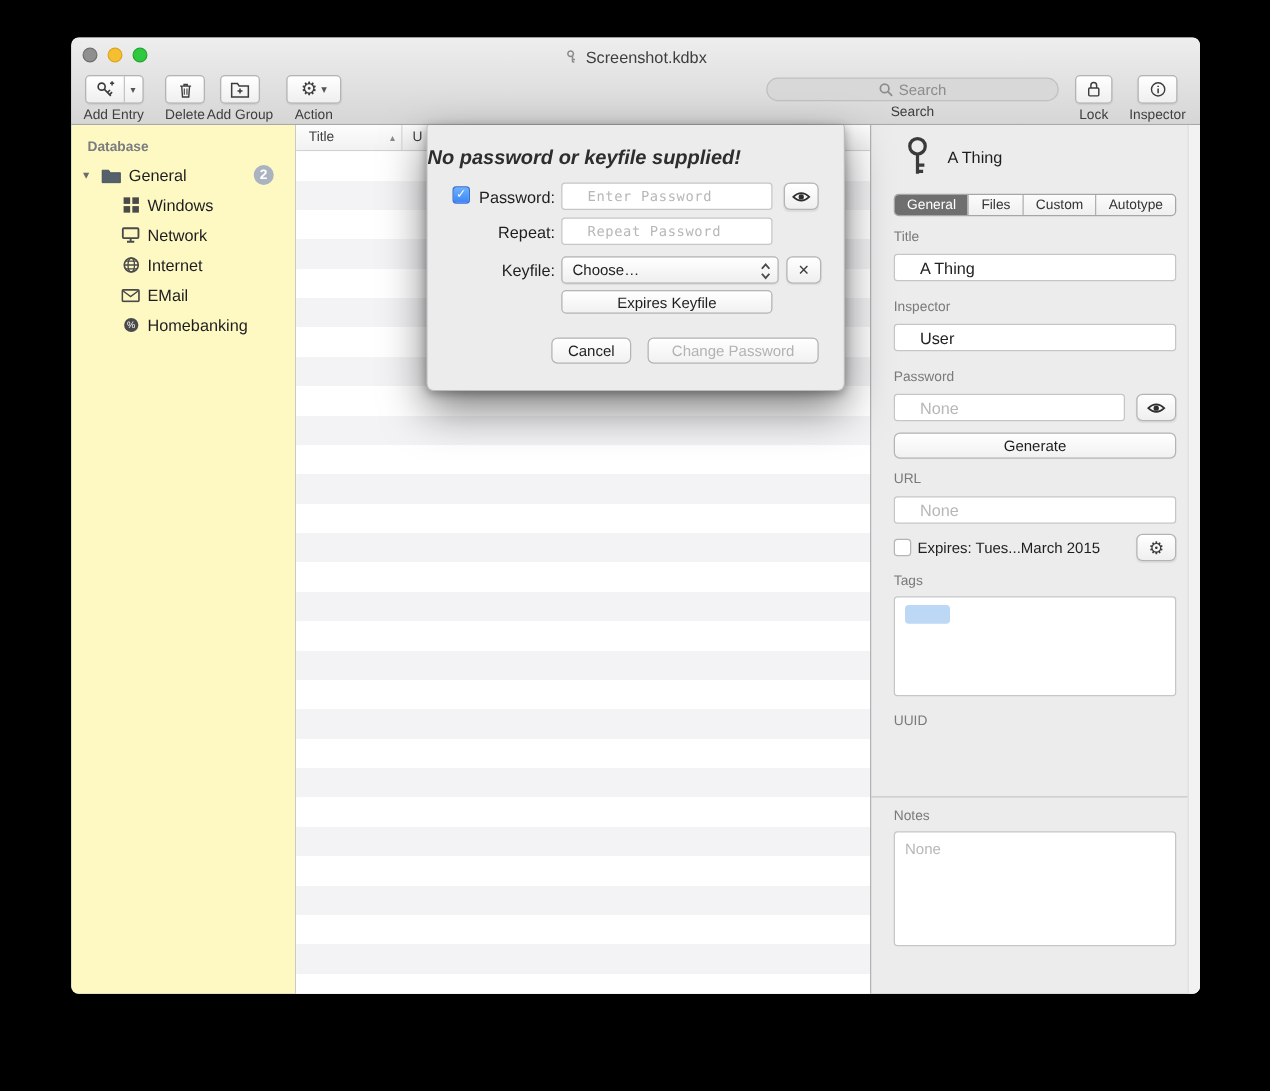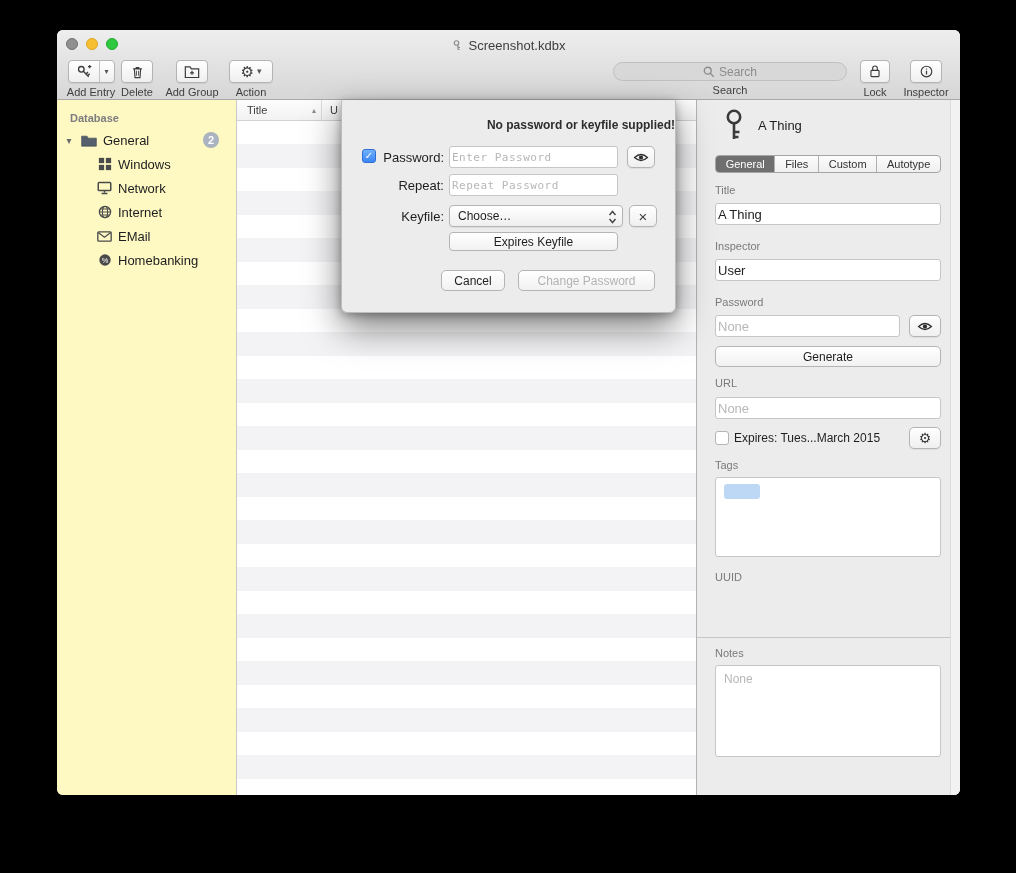--- a/index.html
+++ b/index.html
@@ -95,33 +95,33 @@
     background:repeating-linear-gradient(to bottom, #ffffff 0px, #ffffff 23.5px, #f3f3f5 23.5px, #f3f3f5 47px);
   }
 
   
   .dialog {
     position:absolute; left:284px; top:70px; width:335px; height:213px;
     background:#ececec; border-radius:2px 2px 6px 6px;
     box-shadow:0 15px 35px rgba(0,0,0,.5), 0 2px 8px rgba(0,0,0,.3);
     z-index:50; border:1px solid #bcbcbc; border-top:none;
   }
-  .dlg-msg { position:absolute; top:18px; left:0; right:0; text-align:right; font-size:12px; font-weight:600; color:#2d2d2d; }
+  .dlg-msg { position:absolute; top:18px; left:0; right:0; text-align:left; font-size:16px; font-weight:600; color:#2d2d2d;font-style:italic; }
   .dlg-label { position:absolute; font-size:13px; color:#1e1e1e; text-align:right; width:66px; left:36px; }
   .checkbox {
     width:14px; height:14px; border-radius:3px;
     display:flex; align-items:center; justify-content:center;
     font-size:10px; line-height:1;
   }
   .checkbox.checked { background:linear-gradient(#6fb1fb,#3c86f7); border:1px solid #2f6fd6; color:#fff; }
   .checkbox.unchecked { background:#fff; border:1px solid #b5b5b5; color:transparent; }
   .field {
     border:1px solid #c6c6c6; border-radius:3px; background:#fff;
     font-family:"Liberation Sans", sans-serif; font-size:13px; color:#222;
-    padding:0 2px; outline:none; width:100%; height:100%;
+    padding:0 20px; outline:none; width:100%; height:100%;
   }
   .field::placeholder { color:#b7b7b7; }
   .mono-ph { font-family:"DejaVu Sans Mono", monospace; font-size:11px; }
   .mono-ph::placeholder { font-family:"DejaVu Sans Mono", monospace; font-size:11px; letter-spacing:.5px; color:#b7b7b7; }
   .abs { position:absolute; }
   .icon-btn { border-radius:5px; }
   .popup { justify-content:flex-start; padding-left:8px; font-size:12px; color:#1e1e1e; position:relative; border-radius:4px; }
   .popup .stepper { position:absolute; right:5px; top:3px; }
   .push-btn {
     background:linear-gradient(#ffffff,#f1f1f1); border:1px solid #b4b4b4; border-radius:5px;
@@ -189,21 +189,21 @@
               <path d="M18 4 h5 M20.5 1.5 v5" stroke="#3c3c3c" stroke-width="1.8"></path>
             </svg>
           </span>
           <span class="split-arrow">
             <span class="glyph">▾</span>
           </span>
         </div>
         <div class="tb-label">Add Entry</div>
       </div>
 
-      <div class="tb-item" style="left:60px; width:40px;">
+      <div class="tb-item" style="left:71px; width:40px;">
         <div class="bezel tb-btn" style="width:32px;">
           <svg width="15" height="16" viewBox="0 0 24 24">
             <path d="M5 7 h14 M10 7 V5 h4 v2" fill="none" stroke="#3c3c3c" stroke-width="1.8"></path>
             <path d="M7 7 l1 14 h8 l1 -14" fill="none" stroke="#3c3c3c" stroke-width="1.8"></path>
             <path d="M10.3 10 v8 M13.7 10 v8" stroke="#3c3c3c" stroke-width="1.4"></path>
           </svg>
         </div>
         <div class="tb-label">Delete</div>
       </div>
 

